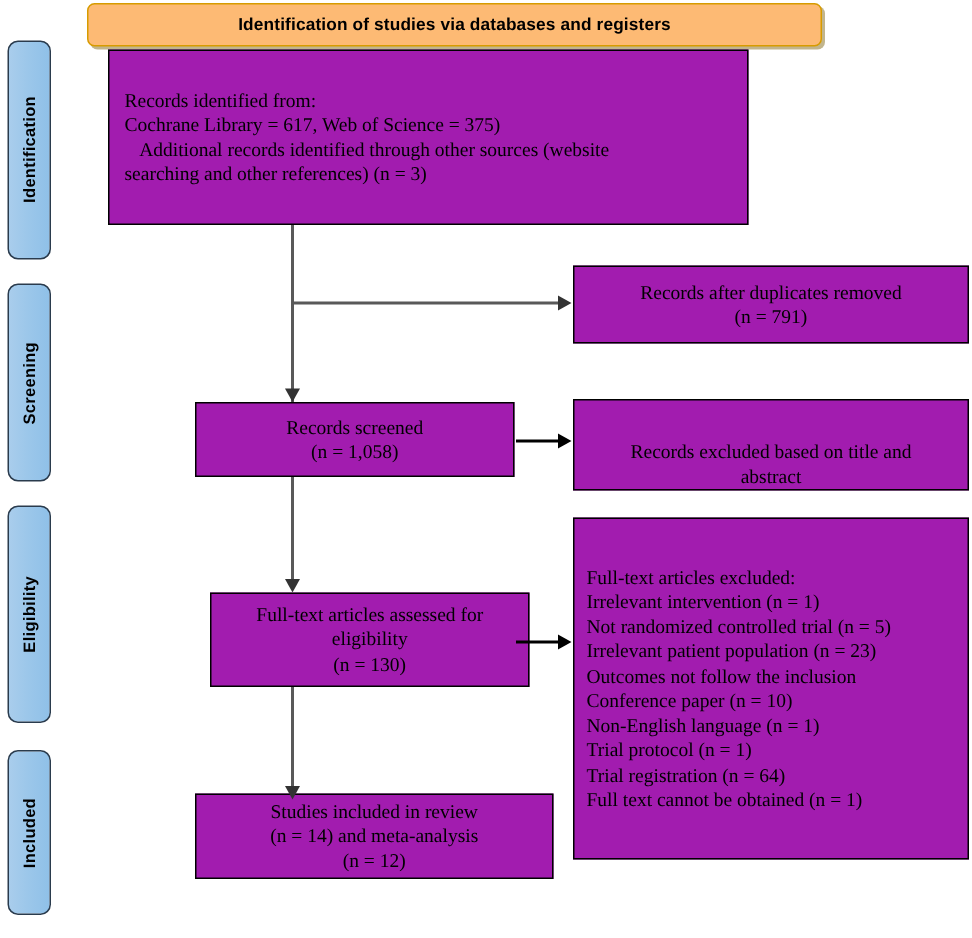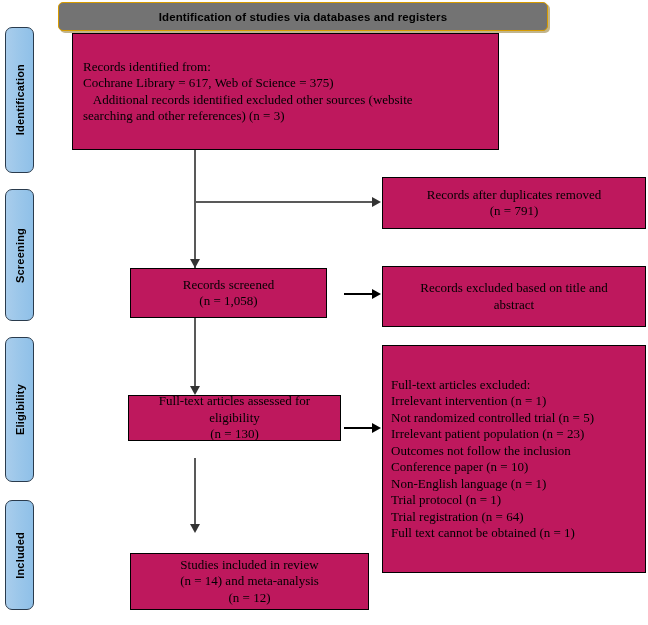--- a/index.html
+++ b/index.html
@@ -16,21 +16,21 @@
     font-family: "Liberation Serif", serif;
   }
 
   
   .banner {
     position: absolute;
     left: 58px;
     top: 2px;
     width: 490px;
     height: 29px;
-    background: #737373;
+    background: #fdba74;
     border: 1px solid #D79B00;
     border-radius: 5px;
     box-shadow: 2px 2px 0 rgba(120,90,0,0.45);
     box-sizing: border-box;
     display: flex;
     align-items: center;
     justify-content: center;
   }
   .banner-text {
     font-family: "Liberation Sans", sans-serif;
@@ -65,44 +65,44 @@
   }
   .stage-identification { top: 27px;  height: 146px; }
   .stage-screening     { top: 189px; height: 132px; }
   .stage-eligibility   { top: 337px; height: 145px; }
   .stage-included      { top: 500px; height: 110px; }
 
   
   .box {
     position: absolute;
     border: 1.5px solid #000000;
-    background: #be185d;
+    background: #a21caf;
     box-sizing: border-box;
     display: flex;
     flex-direction: column;
     justify-content: center;
     font-size: 13px;
     line-height: 1.27;
     color: #000000;
   }
   .box .line { white-space: pre-wrap; }
   .box.center { align-items: center; text-align: center; }
   .box.left   { align-items: flex-start; text-align: left; }
   .box.left .inner { padding-left: 8px; padding-right: 6px; }
   .box.center .inner { padding: 0 6px; }
 
   
   #box-identified      { left: 72px;  top: 33px;  width: 427px; height: 117px; }
   #box-identified .inner { padding-left: 10px; }
   #box-duplicates      { left: 382px; top: 177px; width: 264px; height: 52px; }
-  #box-screened        { left: 130px; top: 268px; width: 197px; height: 50px; }
-  #box-excluded-title  { left: 382px; top: 266px; width: 264px; height: 61px; }
-  #box-fulltext        { left: 128px; top: 395px; width: 213px; height: 46px; }
+  #box-screened        { left: 130px; top: 268px; width: 213px; height: 50px; }
+  #box-excluded-title  { left: 382px; top: 266px; width: 264px; height: 61px; justify-content: flex-end; }
+  #box-fulltext        { left: 140px; top: 395px; width: 213px; height: 63px; }
   #box-fulltext-excl   { left: 382px; top: 345px; width: 264px; height: 228px; }
-  #box-included        { left: 130px; top: 553px; width: 239px; height: 57px; }
+  #box-included        { left: 130px; top: 529px; width: 239px; height: 57px; }
 
   
   .vline {
     position: absolute;
     width: 2px;
     background: #595959;
   }
   .hline {
     position: absolute;
     height: 1.6px;
@@ -145,21 +145,21 @@
     <span class="stage-text">Eligibility</span>
   </div>
   <div class="stage stage-included">
     <span class="stage-text">Included</span>
   </div>
 
   <div class="box left" id="box-identified">
     <div class="inner">
       <div class="line">Records identified from:</div>
       <div class="line">Cochrane Library = 617, Web of Science = 375)</div>
-      <div class="line">   Additional records identified excluded other sources (website</div>
+      <div class="line">   Additional records identified through other sources (website</div>
       <div class="line">searching and other references) (n = 3)</div>
     </div>
   </div>
 
   <div class="box center" id="box-duplicates">
     <div class="inner">
       <div class="line">Records after duplicates removed</div>
       <div class="line">(n = 791)</div>
     </div>
   </div>

